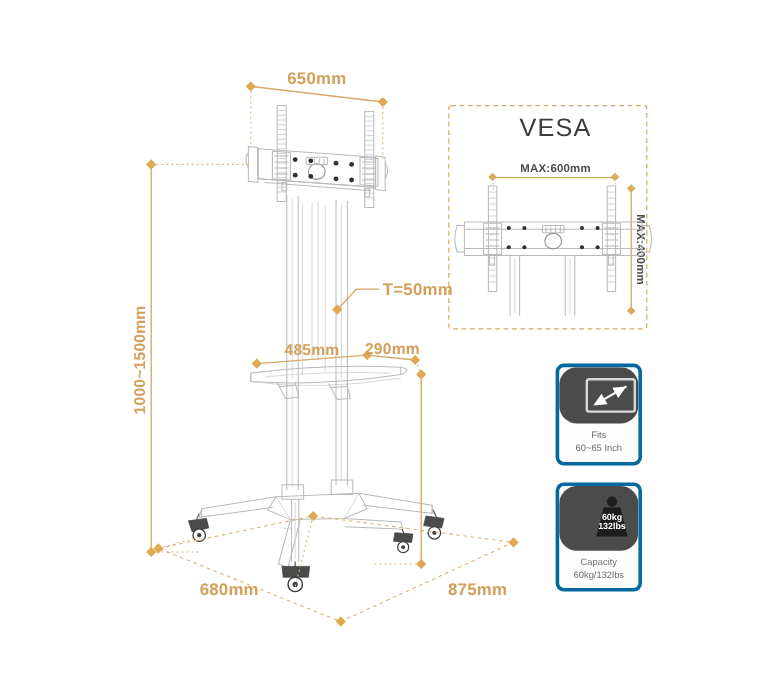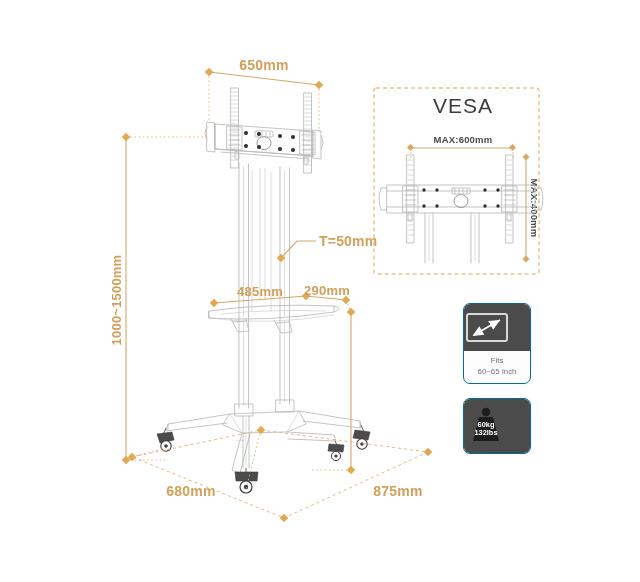--- a/index.html
+++ b/index.html
@@ -37,27 +37,27 @@
   .dimline{fill:none;stroke:#d6a765;stroke-width:1.1;}
   .dimdash{fill:none;stroke:#dcb27a;stroke-width:.9;stroke-dasharray:3 3;}
   .dimdot{fill:none;stroke:#dcb27a;stroke-width:.9;stroke-dasharray:1.6 2.6;}
   .vesabox{fill:none;stroke:#d8a85f;stroke-width:1;stroke-dasharray:4 3;}
   .marker{fill:#e0a84f;}
   .vmark{fill:#d8a85f;}
 
   
   .badges{position:absolute;left:447px;top:303px;width:72px;}
   .badge{
-    width:66px;border:1px solid #0369a1;border-radius:7px;
+    width:66px;border:3px solid #0369a1;border-radius:7px;
     background:#fdfdfd;overflow:hidden;margin-bottom:14px;
     box-shadow:0 0 0 1px rgba(0,0,0,.01);
   }
   .badge-ico{
     background:#4b4b4b;height:47px;
-    display:flex;align-items:center;justify-content:flex-start;
+    display:flex;align-items:center;justify-content:flex-end;border-radius:15px;
   }
   .badge-cap{
     padding:4px 2px 5px;text-align:center;color:#6e6e6e;
     font-size:7.8px;line-height:1.45;font-family:"Liberation Sans","DejaVu Sans",sans-serif;
   }
   .badge-cap div{white-space:nowrap;}
   .cap-weight{height:54px;}
 </style>
 </head>
 <body>
@@ -425,17 +425,21 @@
 
   <div class="badge">
     <div class="badge-ico cap-weight">
       <svg width="44" height="44" viewBox="0 0 44 44">
         <circle cx="22" cy="8" r="4.2" fill="#1d1d1d"></circle>
         <path d="M15 13 L29 13 L35 37 L9 37 Z" fill="#1d1d1d"></path>
         <text x="22" y="23" text-anchor="middle" fill="#ffffff" font-family="Liberation Sans, sans-serif" font-size="7.4" font-weight="700">60kg</text>
         <text x="22" y="31" text-anchor="middle" fill="#ffffff" font-family="Liberation Sans, sans-serif" font-size="7.4" font-weight="700">132lbs</text>
       </svg>
     </div>
+    <div class="badge-cap">
+      <div>Capacity</div>
+      <div>60kg/132lbs</div>
+    </div>
   </div>
 
 </div>
 
 </div>
 
 </body></html>

